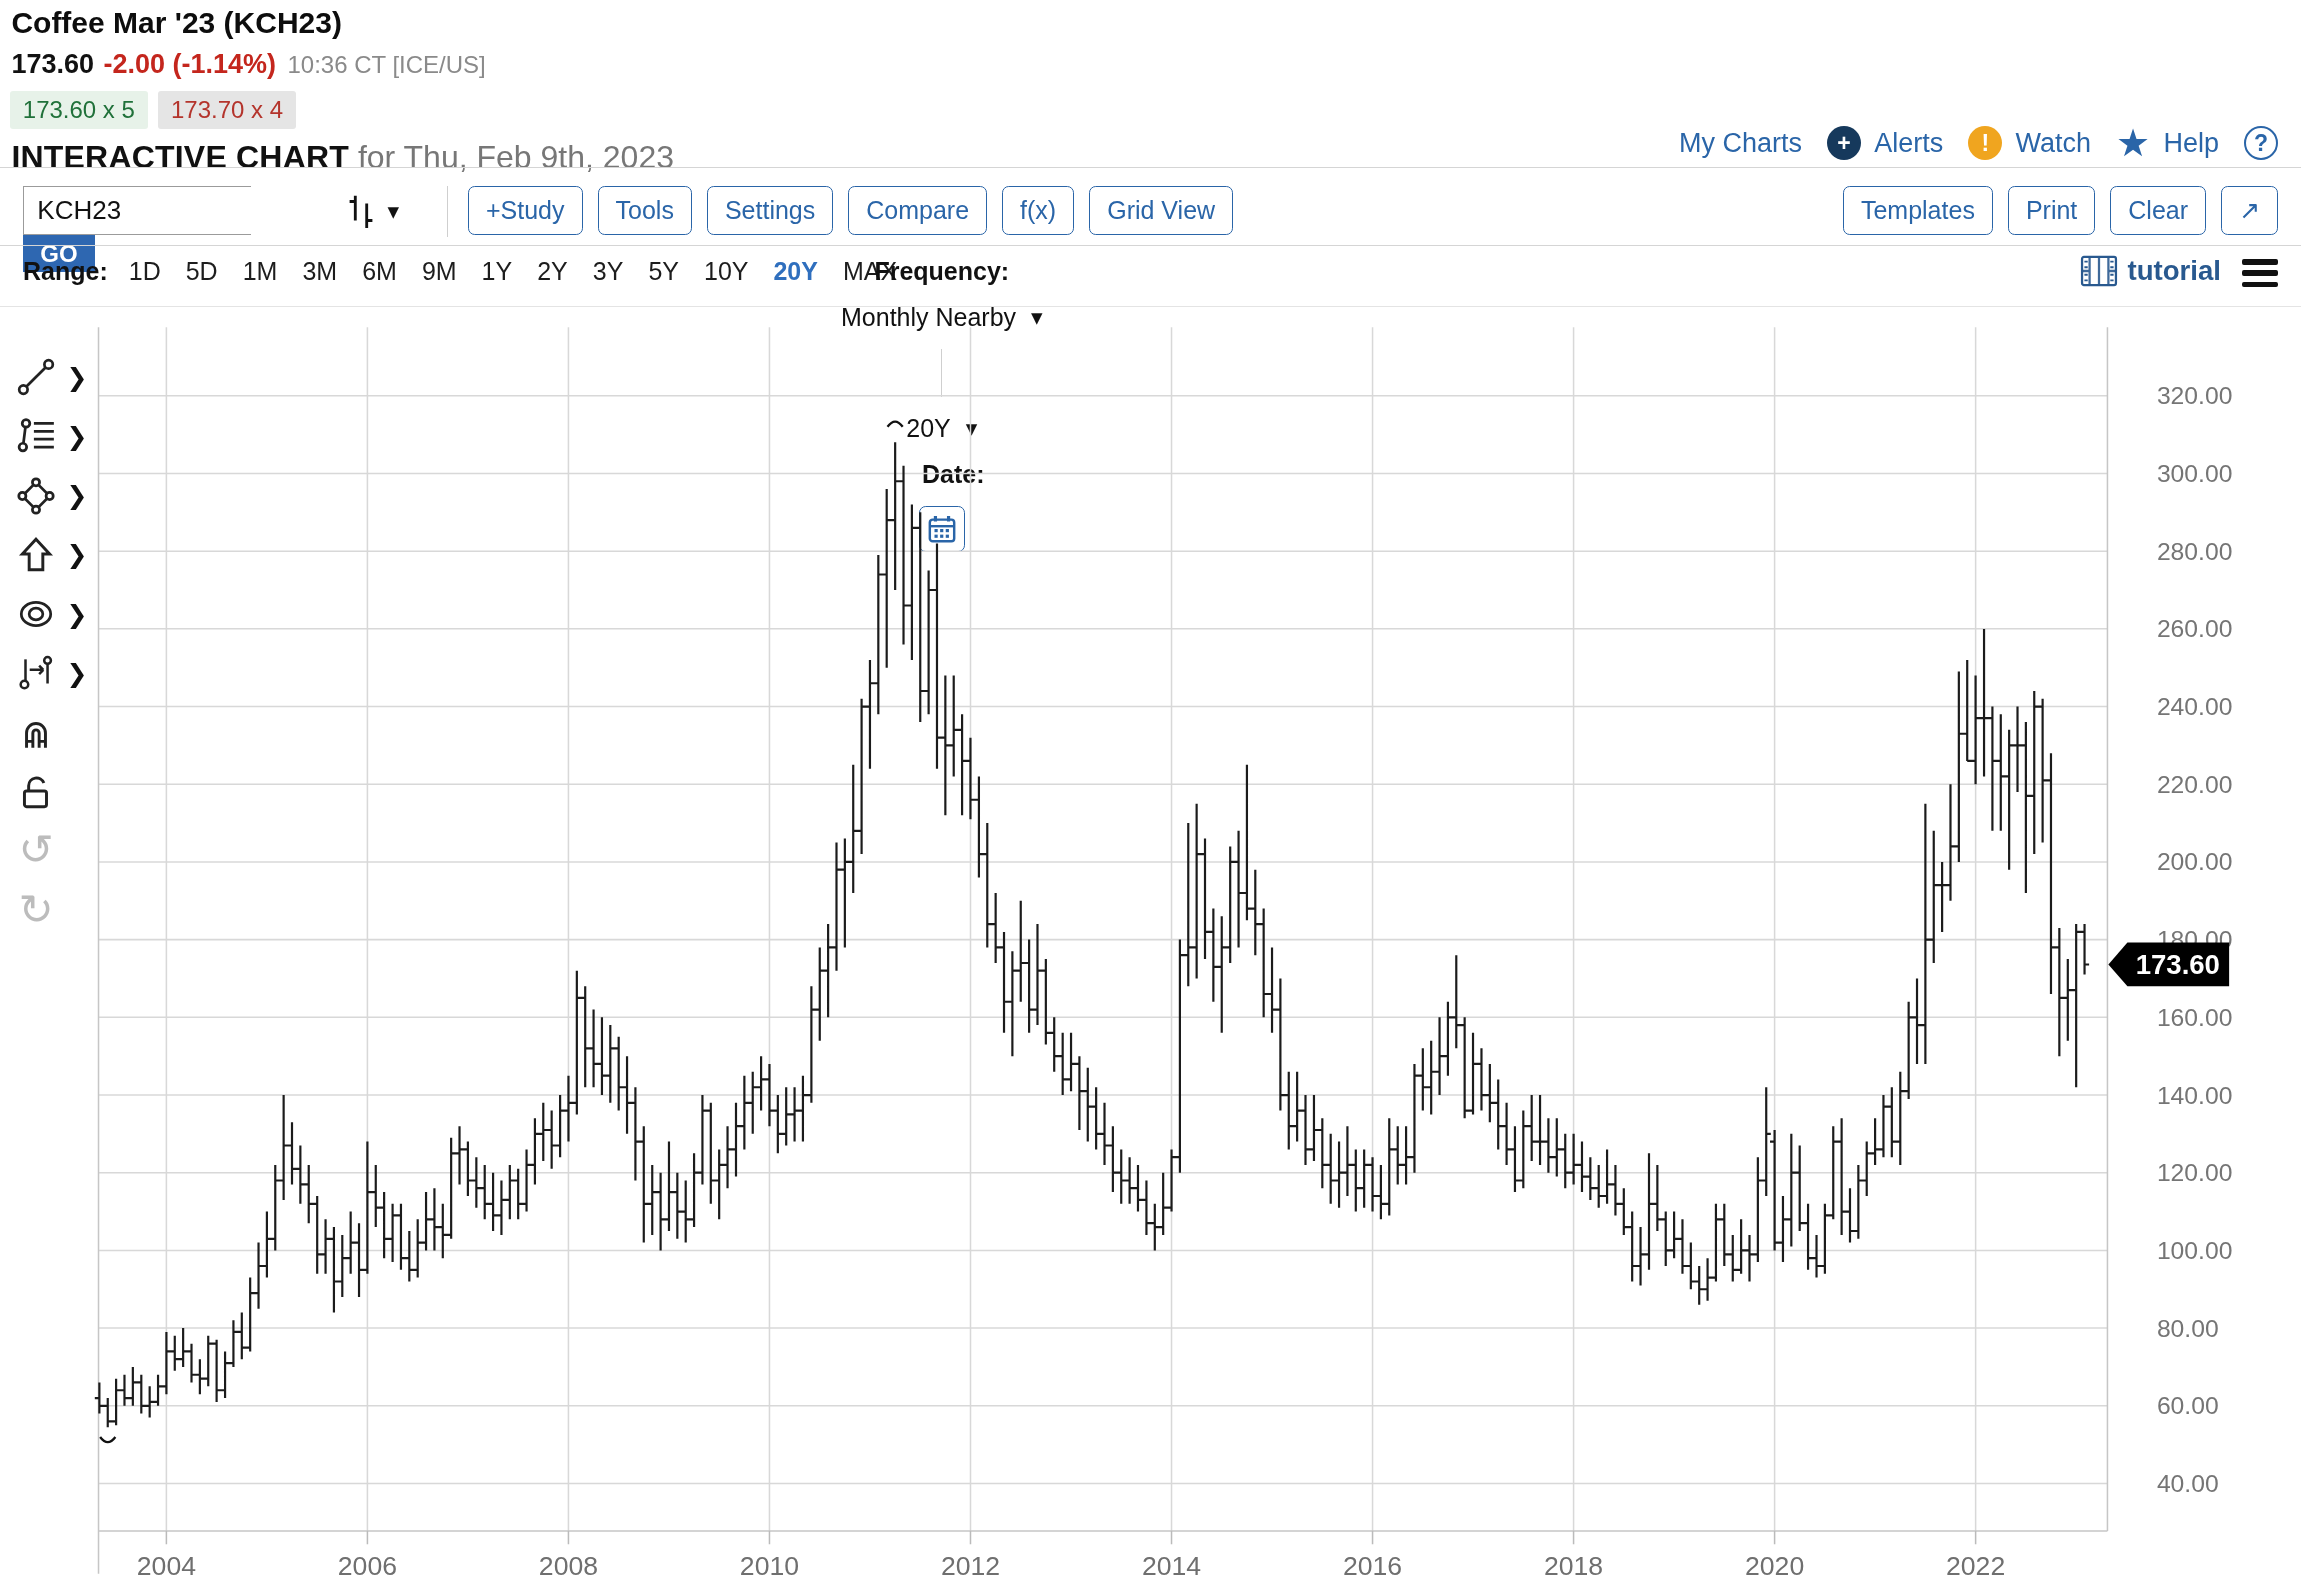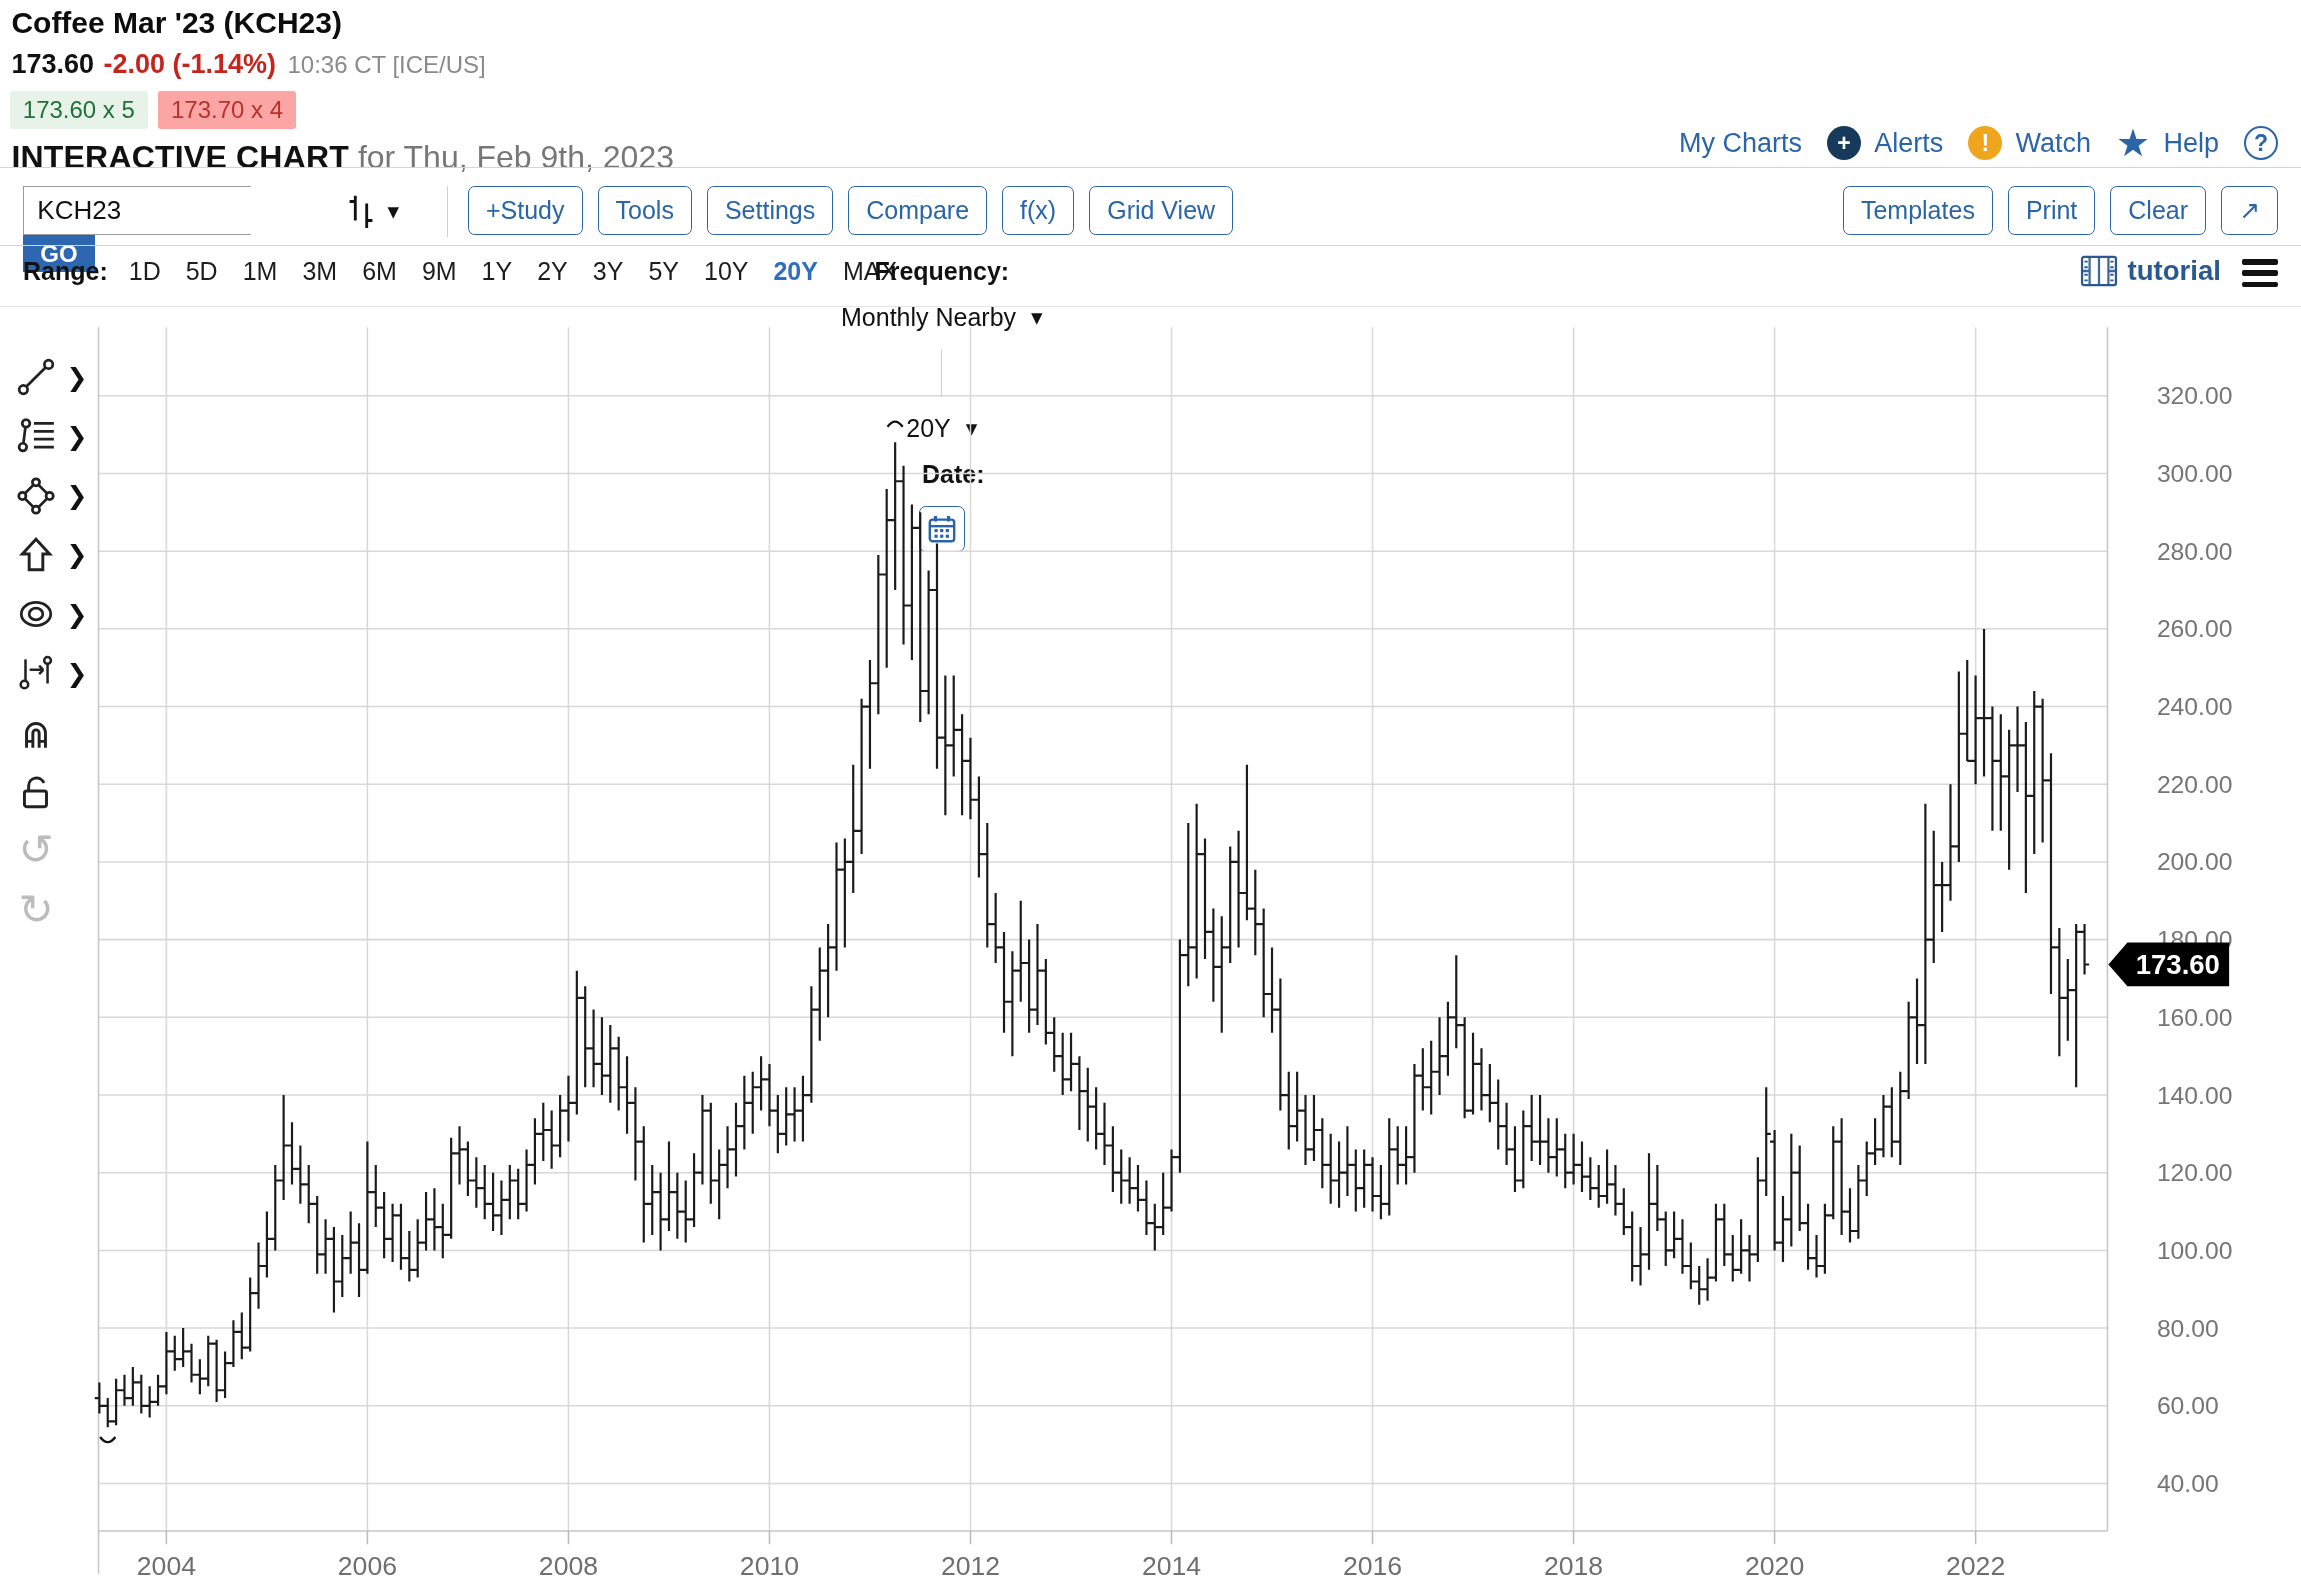--- a/index.html
+++ b/index.html
@@ -7,21 +7,21 @@
     font-family:"Liberation Sans","DejaVu Sans",sans-serif; color:#111; }
   .abs { position:absolute; }
   
   #page-title { left:11.4px; top:5.7px; font-size:30px; font-weight:bold; color:#0d0d0d; }
   #price-row { left:11.4px; top:49px; font-size:27px; font-weight:bold; }
   #price-row .chg { color:#c4261d; margin-left:9.5px; }
   #price-row .sess { color:#8a8a8a; font-weight:normal; font-size:24px; margin-left:11.4px; }
   #quote-row { left:9.5px; top:91px; font-size:24px; }
   .badge { display:inline-block; padding:4.8px 13.3px; border-radius:3px; }
   .badge.bid { background:#e7f2e9; color:#20713a; margin-right:9.5px; }
-  .badge.ask { background:#fca5a5; color:#b4342c; }
+  .badge.ask { background:#e5e5e5; color:#b4342c; }
   #ic-row { left:11.4px; top:139px; font-size:32px; }
   #ic-row b { letter-spacing:0.2px; }
   #ic-row span.sub { color:#777; }
   #hdr-links { right:23px; top:126px; font-size:27px; color:#2a65a8; display:flex; align-items:center; gap:13.3px; }
   #hdr-links .lk { display:flex; align-items:center; gap:25px; cursor:pointer; }
   .circ { width:34px; height:34px; border-radius:50%; display:inline-flex; align-items:center; justify-content:center;
           font-weight:bold; font-size:23px; }
   .circ.plus { background:#16395c; color:#fff; }
   .circ.alert { background:#f0a51f; color:#fff; }
   .star { color:#2a65a8; font-size:38px; line-height:34px; }

